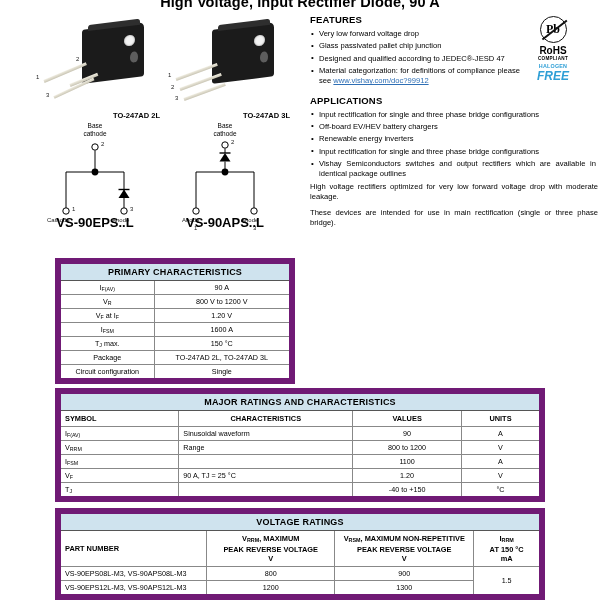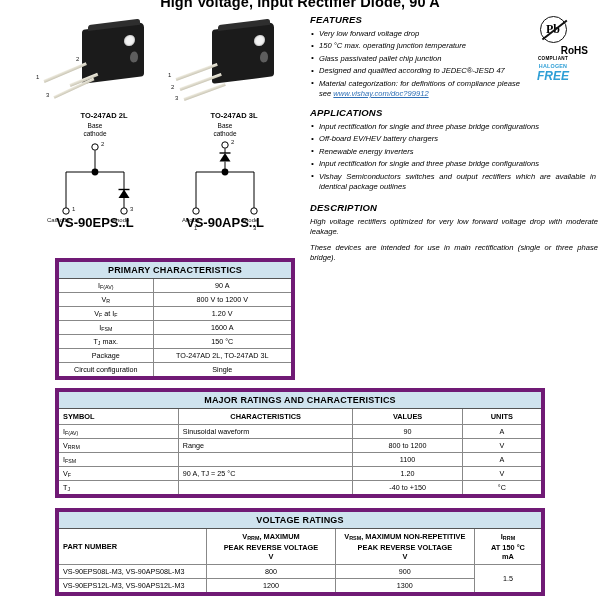--- a/index.html
+++ b/index.html
@@ -65,42 +65,42 @@
     background: linear-gradient(#efece0, #c9c5b4);
     transform-origin: left center;
   }
   .pinlabel {
     position: absolute;
     font-size: 6px;
     color: #1a1a1a;
   }
   .pkg-name {
     position: absolute;
-    bottom: -2px; left: 9px; width: 130px;
-    text-align: center;
+    bottom: -2px; left: 0; width: 130px;
+    text-align: right;
     font-size: 7.5px;
     font-weight: bold;
   }
 
   
   .sch-area { position: absolute; top: 122px; left: 10px; width: 290px; height: 120px; }
   .sch { position: absolute; width: 130px; height: 120px; font-size: 6.5px; }
   .sch.a { left: 20px; }
   .sch.b { left: 150px; }
   .sch-caption {
     position: absolute; bottom: 12px; left: 0; width: 130px;
     text-align: center; font-size: 13px; font-weight: bold;
   }
   .sch-top-label {
     position: absolute; top: 0; left: 0; width: 130px;
     text-align: center; font-size: 6.5px; line-height: 8px;
   }
 
   
-  .right-col { position: absolute; top: 14px; left: 310px; width: 290px; font-style: italic; }
+  .right-col { position: absolute; top: 14px; left: 310px; width: 290px; }
   .sec-head {
     font-size: 9.5px; font-weight: bold; letter-spacing: .2px;
     margin: 0 0 4px 0;
   }
   ul.bullets { list-style: none; margin: 0 0 0 0; padding: 0; }
   ul.bullets li {
     position: relative;
     padding-left: 9px;
     font-size: 7.6px;
     line-height: 10.2px;
@@ -123,30 +123,30 @@
   .rohs-circle {
     width: 27px; height: 27px; border: 1.6px solid #111; border-radius: 50%;
     margin: 0 auto; position: relative;
   }
   .rohs-pb { font-size: 12px; font-weight: bold; line-height: 25px; font-family: "Liberation Serif", serif; }
   .rohs-slash {
     position: absolute; top: 12px; left: -2px;
     width: 31px; height: 1.6px; background: #111;
     transform: rotate(-38deg);
   }
-  .rohs-t1 { font-size: 10px; font-weight: bold; margin-top: 2px; text-align: right; }
+  .rohs-t1 { font-size: 10px; font-weight: bold; margin-top: 2px; }
   .rohs-t2 { font-size: 4.6px; font-weight: bold; letter-spacing: .3px; }
   .rohs-t3 { font-size: 5.4px; font-weight: bold; color: #2f9fd6; margin-top: 2px; letter-spacing: .2px;}
   .rohs-t4 { font-size: 12px; font-weight: bold; font-style: italic; color: #2f9fd6; }
 
   
   table { border-collapse: collapse; }
   .tbl {
     position: absolute;
-    border: 4px solid #701a75;
+    border: 6px solid #701a75;
   }
   .tbl .bar td {
     background: #cfe3ee;
     font-weight: bold;
     font-size: 9px;
     padding: 3px 5px;
     letter-spacing: .2px;
     border-bottom: 1px solid #555;
   }
   .tbl td, .tbl th {
@@ -278,36 +278,34 @@
       <div class="sch-caption">VS-90APS..L</div>
     </div>
 
   </div>
 
   <div class="right-col">
 
     <div class="sec-head">FEATURES</div>
     <ul class="bullets feat-block">
       <li>Very low forward voltage drop</li>
-      <li>150 °C max. operating junction temperature</li>
       <li>Glass passivated pallet chip junction</li>
       <li>Designed and qualified according to JEDEC®-JESD 47</li>
       <li><span>Material categorization: for definitions of compliance please see </span><a class="doclink" href="#">www.vishay.com/doc?99912</a></li>
     </ul>
 
     <div class="sec-head" style="margin-top:8px;">APPLICATIONS</div>
     <ul class="bullets app-block">
       <li>Input rectification for single and three phase bridge configurations</li>
       <li>Off-board EV/HEV battery chargers</li>
       <li>Renewable energy inverters</li>
       <li>Input rectification for single and three phase bridge configurations</li>
       <li>Vishay Semiconductors switches and output rectifiers which are available in identical package outlines</li>
     </ul>
 
-    <div class="sec-head" style="margin-top:10px;">DESCRIPTION</div>
     <p class="desc-p">High voltage rectifiers optimized for very low forward voltage drop with moderate leakage.</p>
     <p class="desc-p">These devices are intended for use in main rectification (single or three phase bridge).</p>
 
   </div>
 
   <div class="rohs">
     <div class="rohs-circle">
       <div class="rohs-pb">Pb</div>
       <div class="rohs-slash"></div>
     </div>

